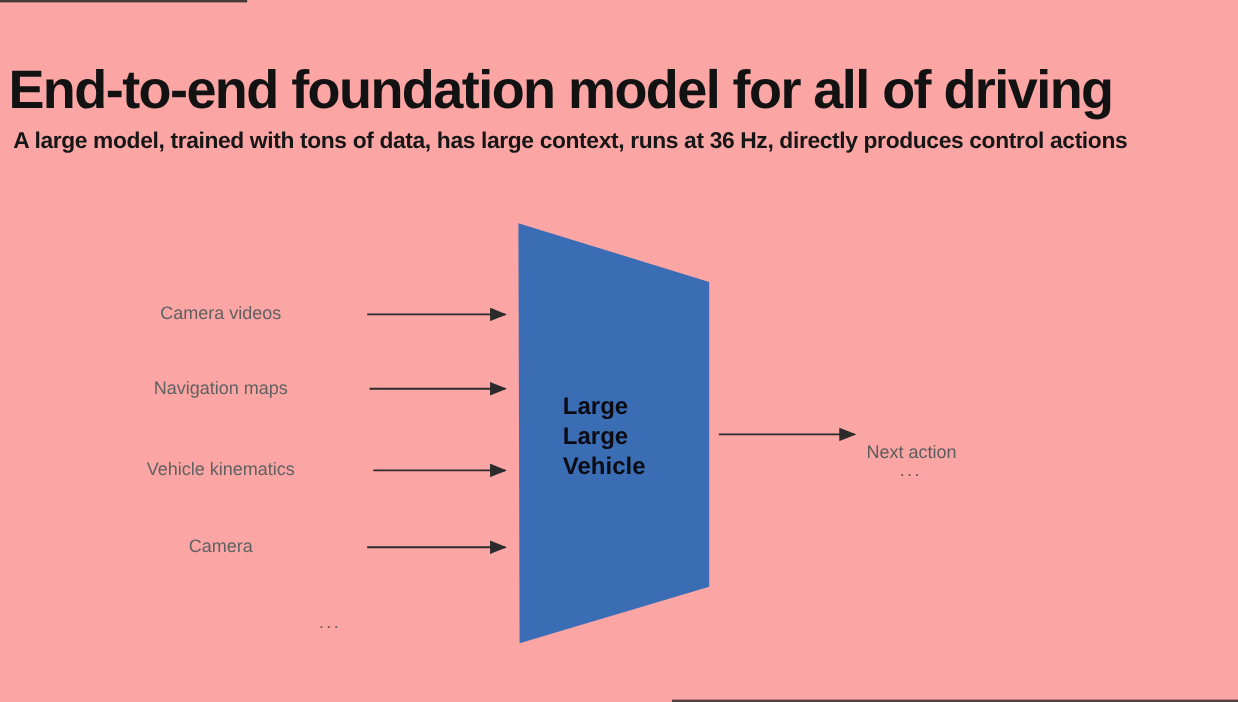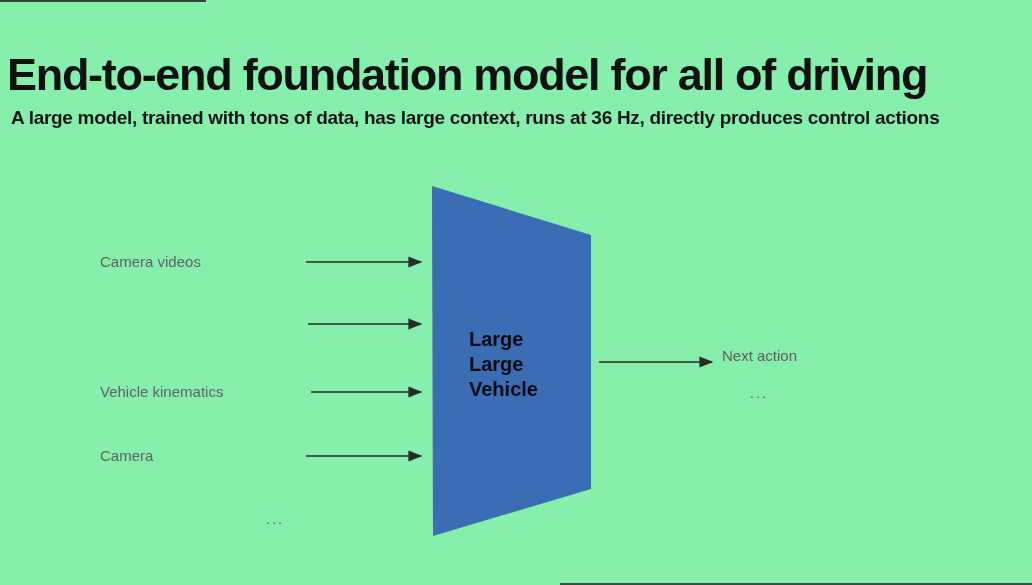--- a/index.html
+++ b/index.html
@@ -5,21 +5,21 @@
   html, body {
     margin: 0;
     padding: 0;
     background: #ffffff;
     font-family: "Liberation Sans", sans-serif;
   }
   .slide {
     position: relative;
     width: 1032px;
     height: 585px;
-    background: #86efac;
+    background: #fca5a5;
     overflow: hidden;
   }
   .strip {
     position: absolute;
     background: #262626;
   }
   .strip.top-left {
     left: 0; top: 0;
     width: 206px; height: 2px;
     opacity: 0.85;
@@ -54,23 +54,23 @@
     white-space: nowrap;
   }
   .diagram-svg {
     position: absolute;
     left: 0; top: 0;
     width: 1032px;
     height: 585px;
   }
   .input-label {
     position: absolute;
-    left: 100px;
+    left: 84px;
     width: 200px;
-    text-align: left;
+    text-align: center;
     font-size: 15px;
     line-height: 20px;
     color: #616161;
     white-space: nowrap;
   }
   .input-label.l1 { top: 252px; }
   .input-label.l2 { top: 314px; }
   .input-label.l3 { top: 382px; }
   .input-label.l4 { top: 446px; }
   .input-more {
@@ -91,21 +91,21 @@
     font-size: 20px;
     font-weight: bold;
     line-height: 25px;
     color: #0b0b14;
     white-space: nowrap;
     margin-top: 11px;
   }
   .output-label {
     position: absolute;
     left: 722px;
-    top: 346px;
+    top: 368px;
     font-size: 15px;
     line-height: 20px;
     color: #5d5d5d;
     white-space: nowrap;
   }
   .output-more {
     position: absolute;
     left: 709px;
     width: 100px;
     top: 383px;
@@ -137,20 +137,21 @@
 
     <line x1="306" y1="262" x2="421" y2="262" stroke="#2b2b2b" stroke-width="1.6" marker-end="url(#arrowhead)"></line>
     <line x1="308" y1="324" x2="421" y2="324" stroke="#2b2b2b" stroke-width="1.6" marker-end="url(#arrowhead)"></line>
     <line x1="311" y1="392" x2="421" y2="392" stroke="#2b2b2b" stroke-width="1.6" marker-end="url(#arrowhead)"></line>
     <line x1="306" y1="456" x2="421" y2="456" stroke="#2b2b2b" stroke-width="1.6" marker-end="url(#arrowhead)"></line>
 
     <line x1="599" y1="362" x2="712" y2="362" stroke="#2b2b2b" stroke-width="1.6" marker-end="url(#arrowhead)"></line>
   </svg>
 
   <div class="input-label l1">Camera videos</div>
+  <div class="input-label l2">Navigation maps</div>
   <div class="input-label l3">Vehicle kinematics</div>
   <div class="input-label l4">Camera</div>
   <div class="input-more">...</div>
 
   <div class="node-label">
     <div>Large</div>
     <div>Large</div>
     <div>Vehicle</div>
   </div>
 

